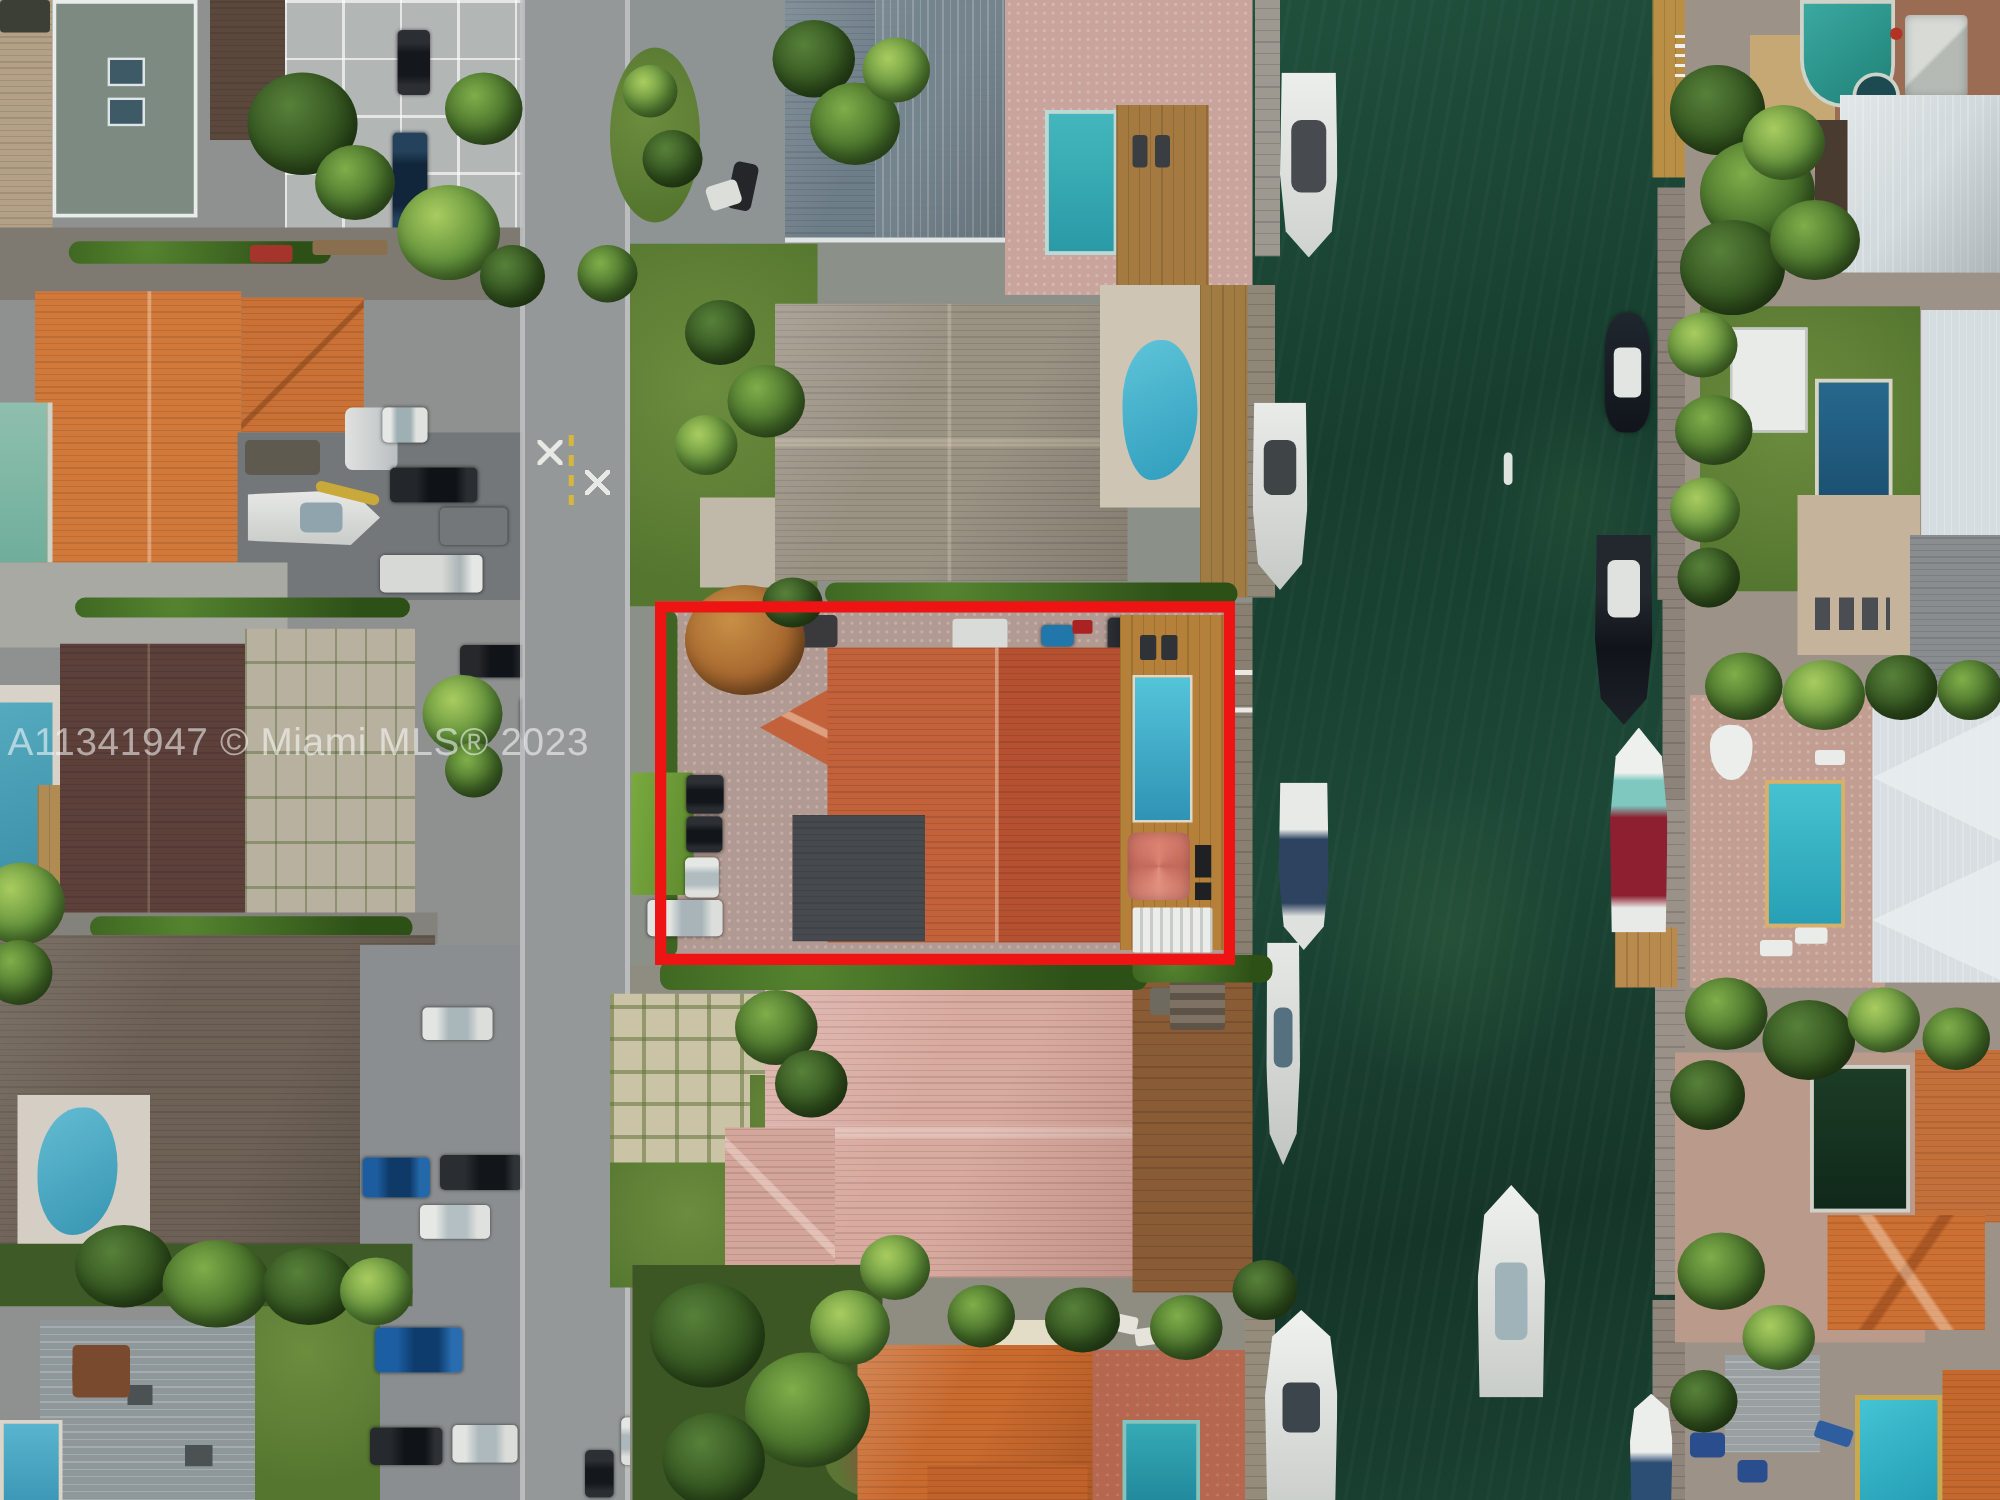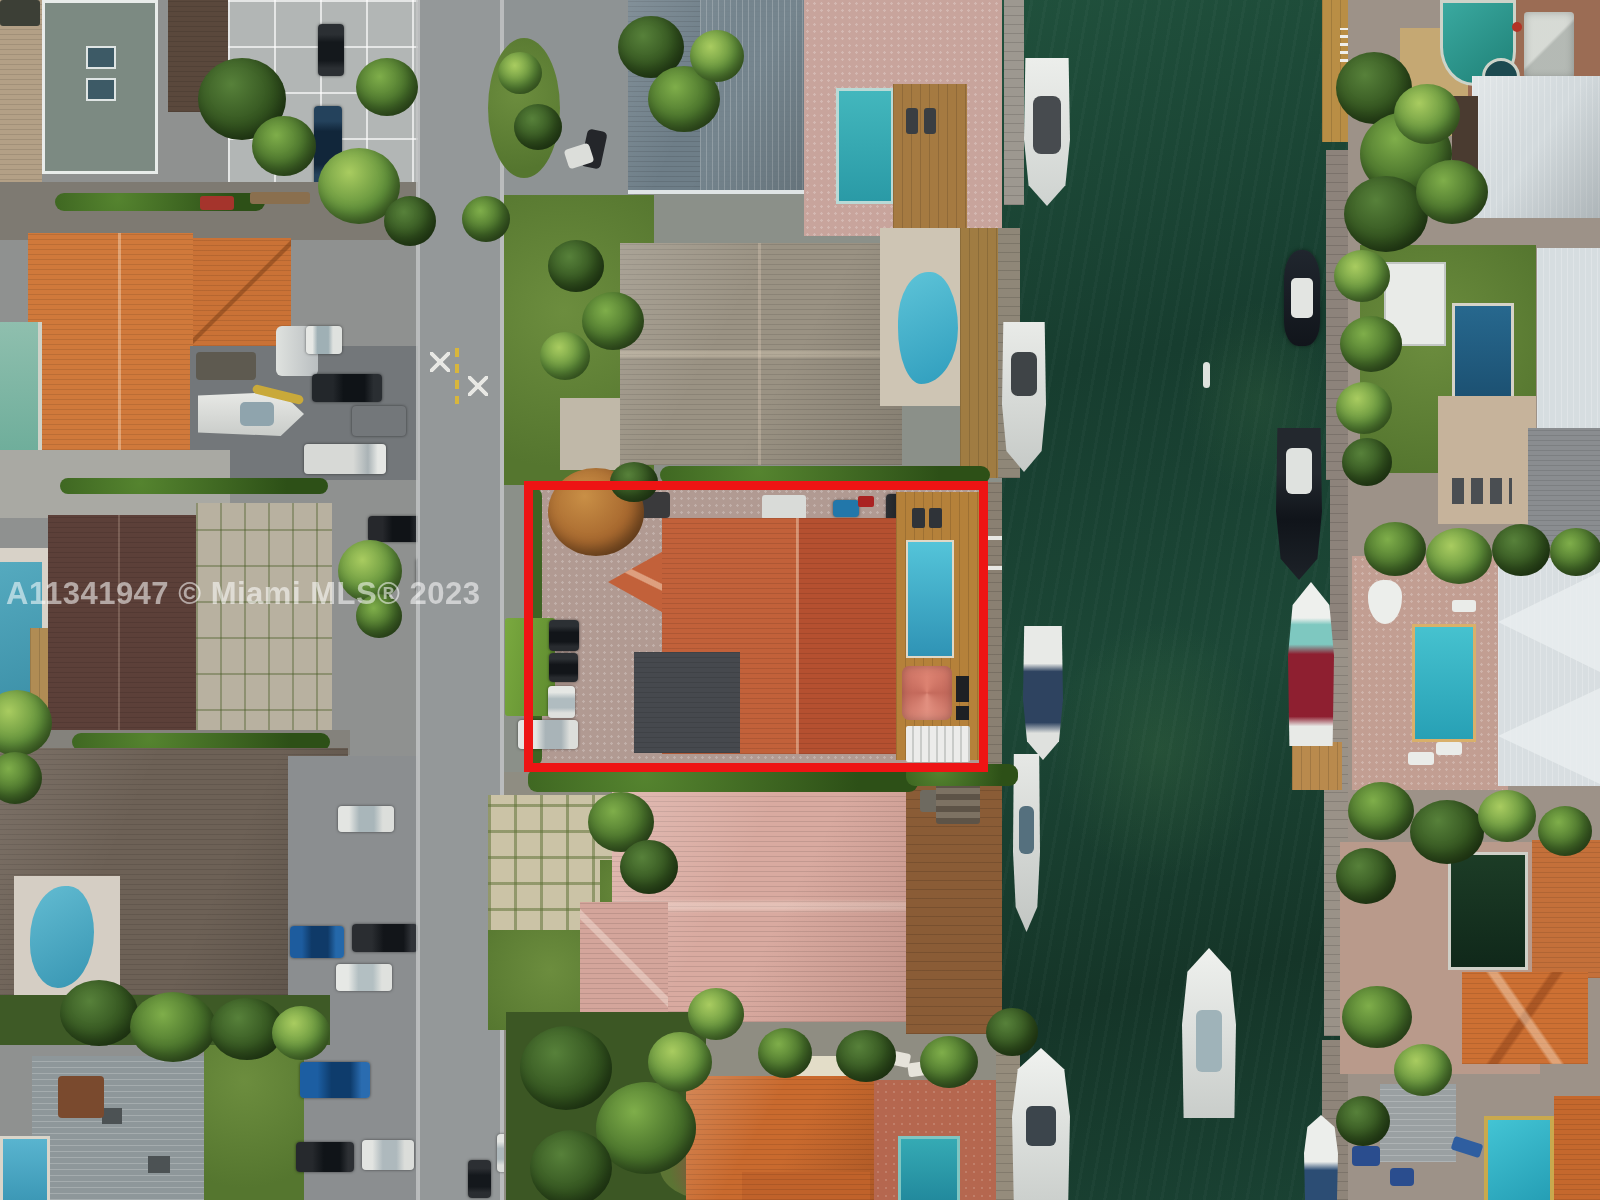--- a/index.html
+++ b/index.html
@@ -1,17 +1,17 @@
 <!DOCTYPE html>
 <html style="--hl: #ee1414; --water_dark: #173d2f; --roof_orange: #cf7434; --roof_subject: #c2613a; --roof_pink: #d9aaa0; --roof_taupe: #6d6156; --roof_maroon: #5c4039; --roof_gray: #8e979a; --roof_metal_white: #d3dadd; --deck_wood: #b5813a; --pool_teal: #3fb2cb; --street_gray: #949899;"><head>
 <meta charset="utf-8">
 <style>
   html,body{margin:0;padding:0;background:#222;}
   #stage{position:relative;width:1600px;height:1200px;overflow:hidden;
-         background:#8b9089;font-family:"Liberation Sans",sans-serif;font-weight:bold;}
+         background:#8b9089;font-family:"Liberation Sans",sans-serif;}
   .a{position:absolute;}
   
   .t{position:absolute;border-radius:50%;
      background:radial-gradient(circle at 38% 32%,var(--tl) 0%,var(--tm) 55%,var(--td) 100%);
      box-shadow:inset -5px -7px 14px rgba(0,0,0,.35);}
   .t{--tl:#7fae4a;--tm:#47702a;--td:#29451a;}
   .t.d{--tl:#57813a;--tm:#33541f;--td:#1f3a12;}
   .t.b{--tl:#a9cc60;--tm:#60903a;--td:#33571c;}
   .t.r{--tl:#c98f46;--tm:#a8692f;--td:#7c4a20;}
   .h{position:absolute;border-radius:9px;

